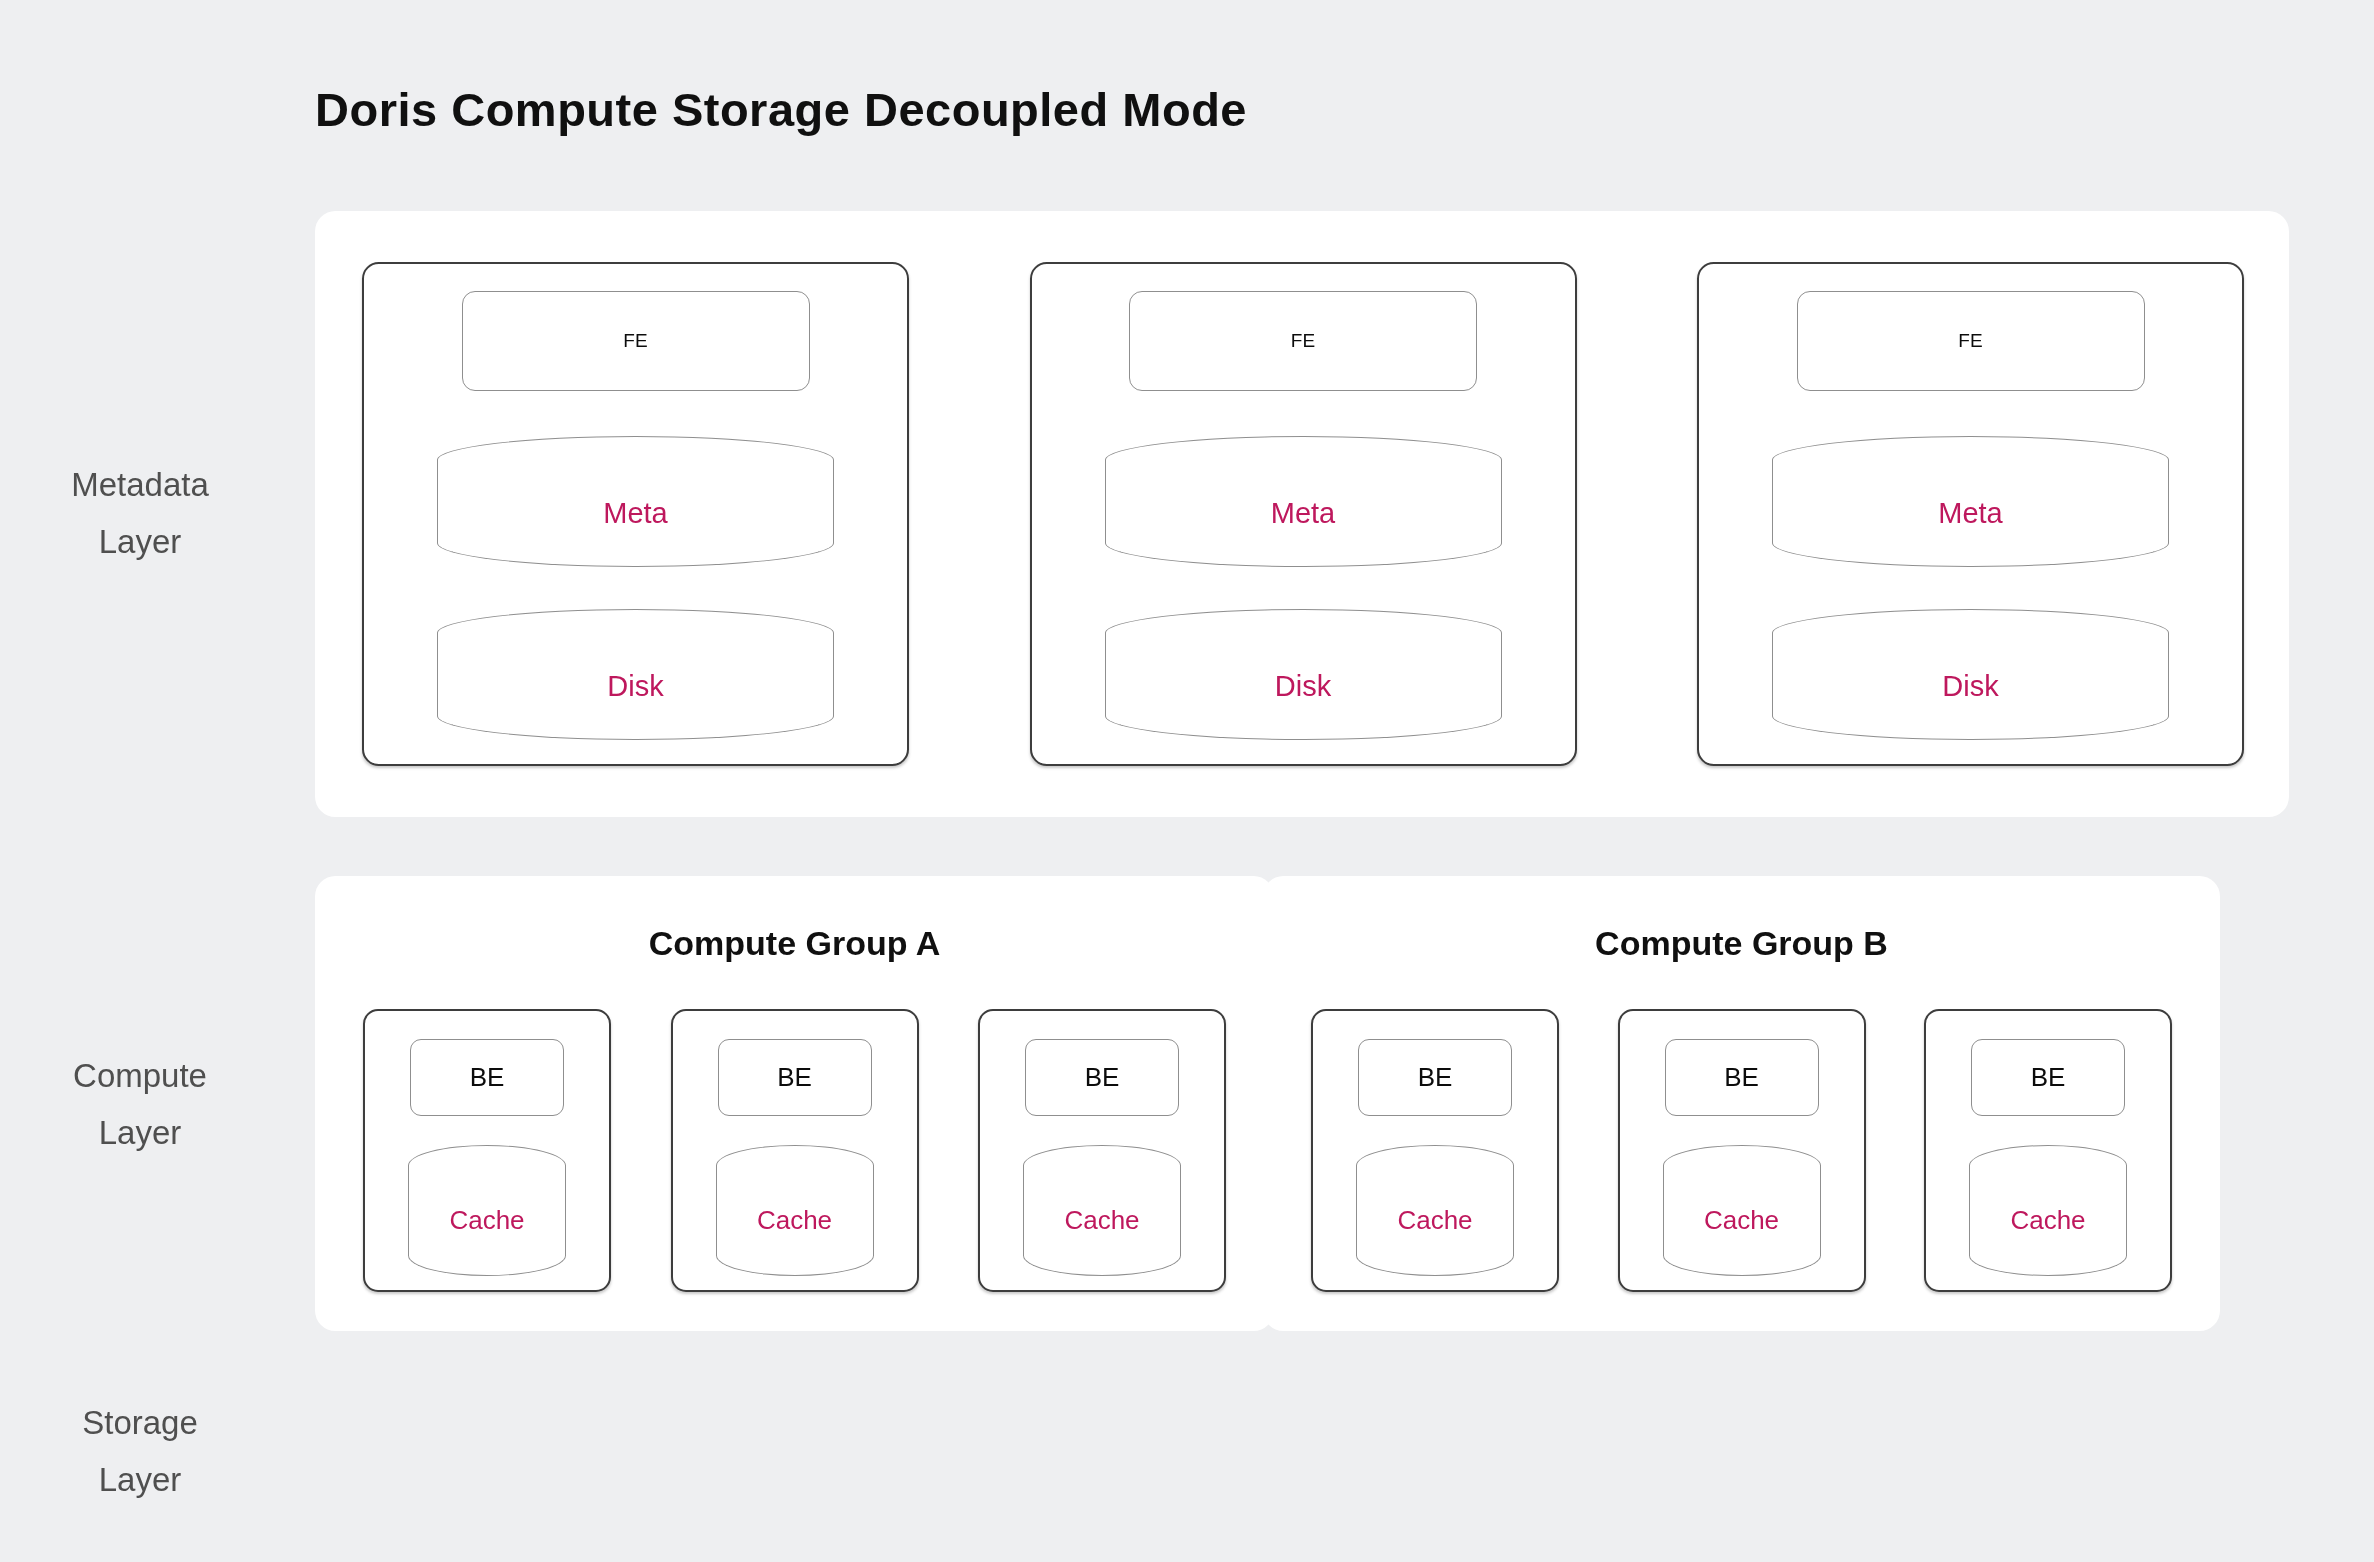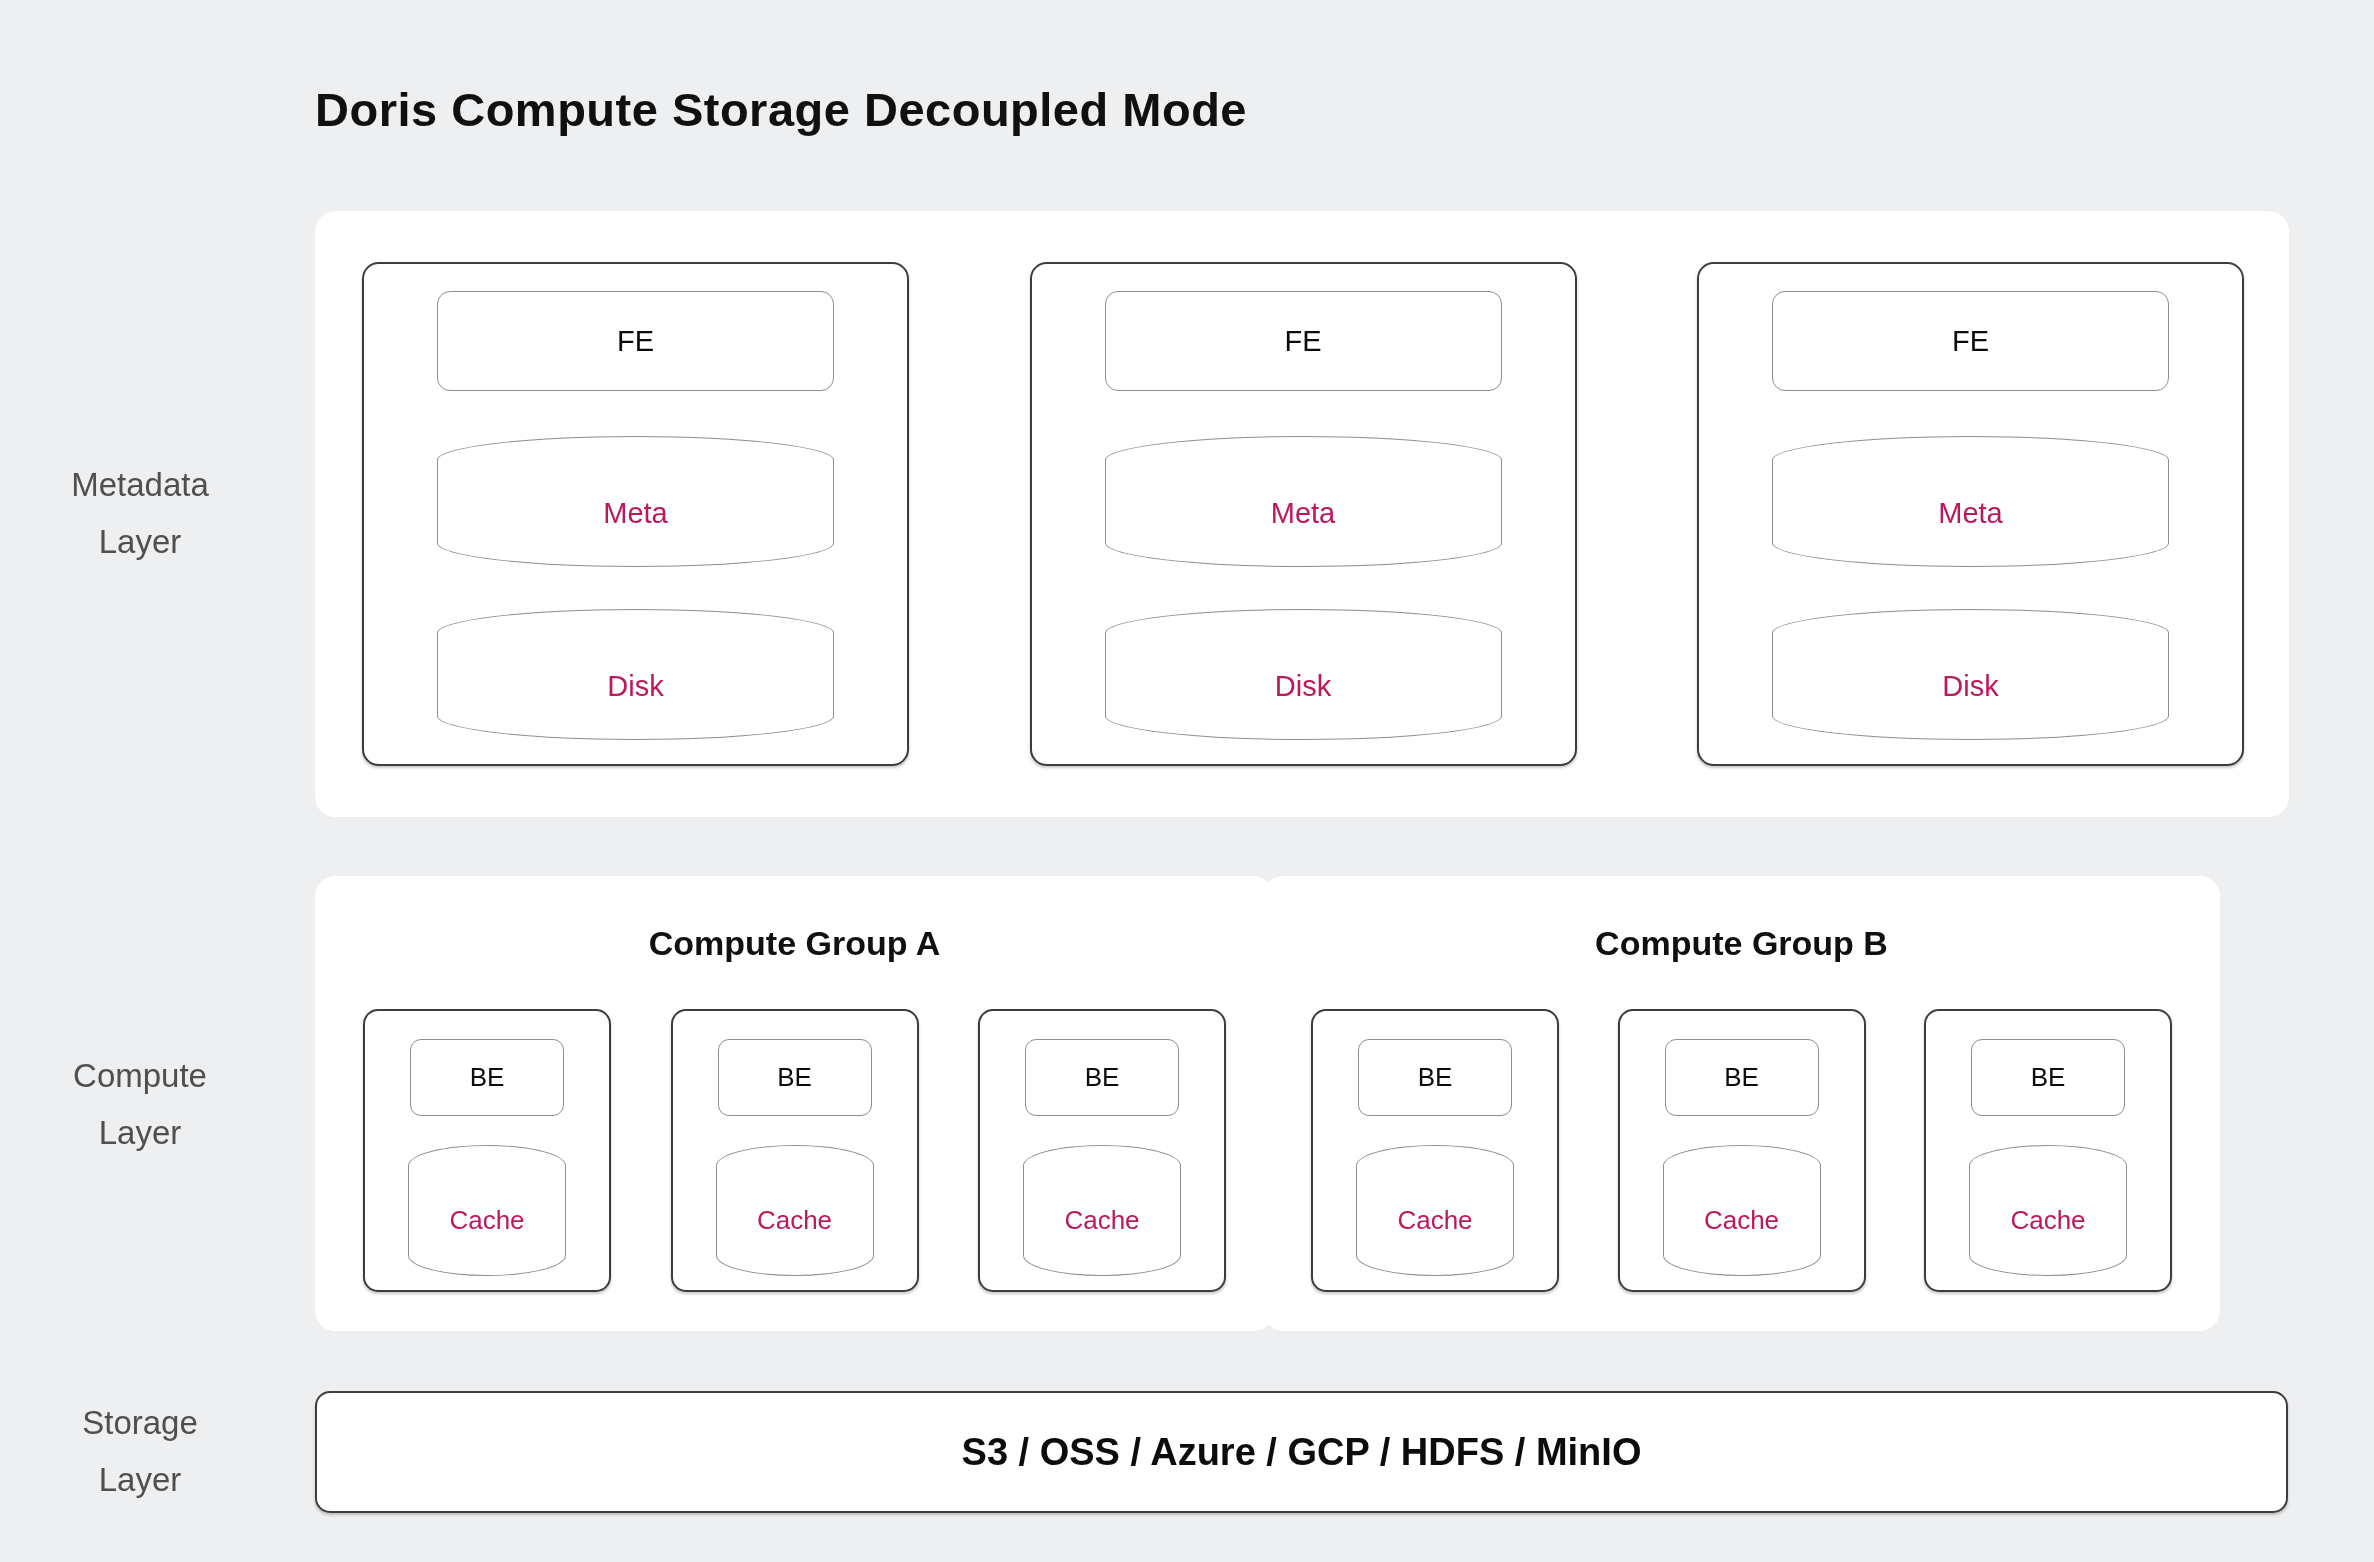--- a/index.html
+++ b/index.html
@@ -74,21 +74,21 @@
   .fe-node { width: 547px; height: 504px; border-radius: 16.7px; padding-top: 27px; }
   .be-node { width: 248px; height: 283px; border-radius: 15px; padding-top: 28px; }
 
   
   .inner-box {
     background: #ffffff;
     border: 1.9px solid #8f8f8f;
     display: flex; align-items: center; justify-content: center;
     color: #0c0c0c;
   }
-  .fe-box { width: 397px; height: 100px; border-radius: 13px; font-size: 29px; }
+  .fe-box { width: 348px; height: 100px; border-radius: 13px; font-size: 19px; }
   .be-box { width: 154px; height: 77px;  border-radius: 11px; font-size: 26px; justify-content: center; }
 
   
   .cylinder { position: relative; }
   .cyl-top {
     position: absolute; left: 0; right: 0; top: 0;
     border: 1.9px solid #8f8f8f;
     border-radius: 50%;
     background: #ffffff;
   }
@@ -275,18 +275,15 @@
       </div>
 
     </div>
   </div>
 
   <div class="layer-label storage">
     <span>Storage</span>
     <span>Layer</span>
   </div>
 
-  <div class="storage-bar">
-    <span>S3 / OSS / Azure / GCP / HDFS / MinIO</span>
-  </div>
 
 </div>
 
 
 </body></html>

